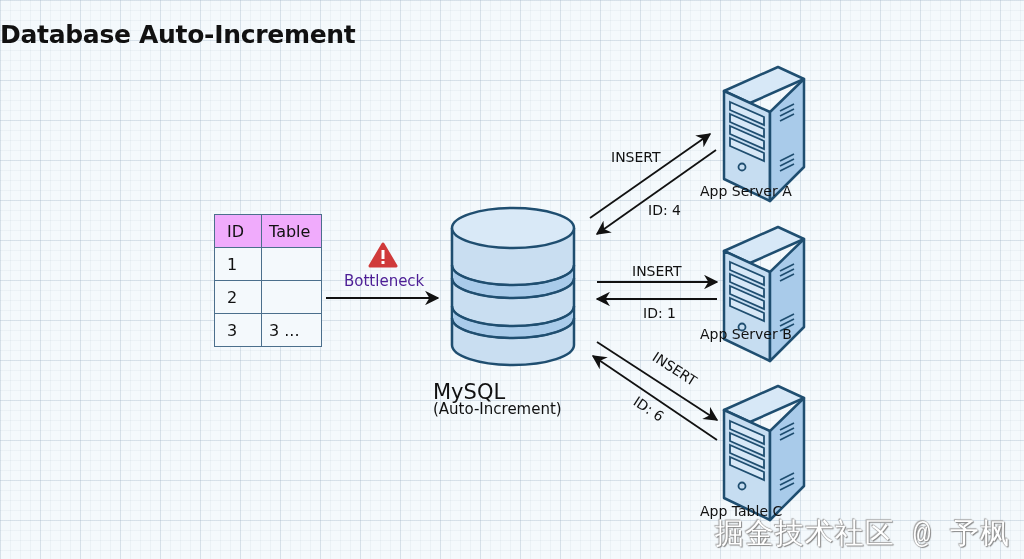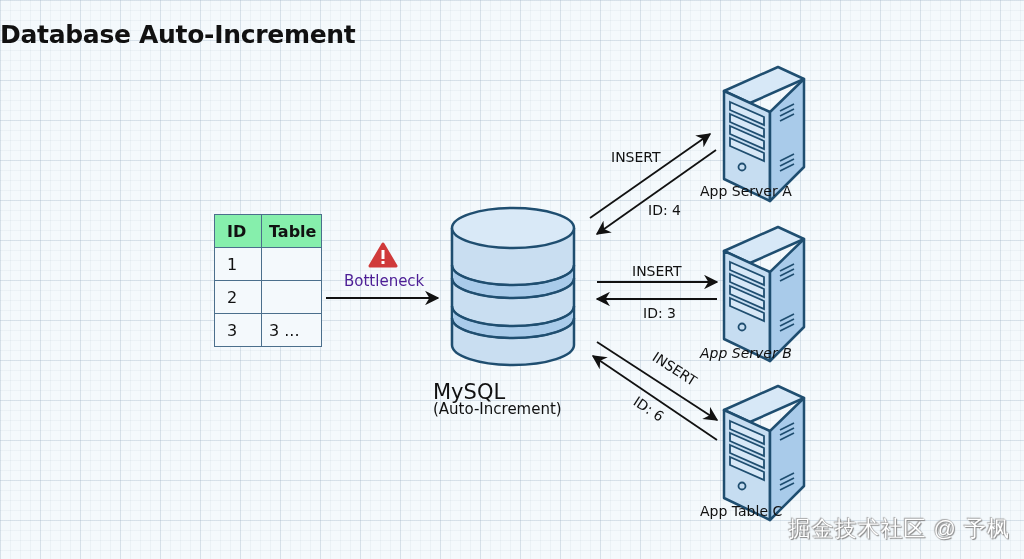--- a/index.html
+++ b/index.html
@@ -20,32 +20,32 @@
     font-size:25px; font-weight:bold; color:#111;
     font-family: "DejaVu Sans", sans-serif; letter-spacing:-0.3px;
   }
   .id-table {
     left:214px; top:214px; border-collapse:collapse;
     font-family: "DejaVu Sans", sans-serif; font-size:16px; color:#111;
   }
   .id-table th, .id-table td {
     border:1.5px solid #4b6f8c; height:32px; padding:0 0 0 7px; text-align:left;
   }
-  .id-table th { background:#86efac; font-weight:bold; }
+  .id-table th { background:#f0abfc; font-weight:normal; }
   .id-table td { background:#f4f9fc; }
   .id-table .c1 { width:34px; padding-left:12px; }
   .id-table .c2 { width:52px;margin-left:20px; }
   .lbl { font-family:"DejaVu Sans", sans-serif; font-size:14px; color:#111; white-space:nowrap; }
   .bottleneck { color:#4c1d95; font-size:15px; }
   .center { }
   svg.canvas { position:absolute; left:0; top:0; }
   .watermark {
-    right:14px; top:514px; font-size:22px; color:#ffffff; letter-spacing:1px;
+    right:14px; top:514px; font-size:29px; color:#ffffff; letter-spacing:1px;
     text-shadow: 0 0 1px #777, 1px 1px 1px #888, -1px -1px 1px #aaa;
-    font-family:Liberation Sans, sans-serif;
+    font-family:Liberation Mono, monospace;
   }
 </style>
 </head>
 <body>
 
 <div class="abs title">Database Auto-Increment</div>
 
 <table class="abs id-table">
   <thead>
     <tr>
@@ -144,18 +144,18 @@
 <div class="abs lbl bottleneck" style="left:344px; top:272px;">Bottleneck</div>
 
 <div class="abs lbl center" style="left:433px; width:160px; top:380px; font-size:21px;">MySQL</div>
 <div class="abs lbl center" style="left:433px; width:160px; top:400px; font-size:15px;">(Auto-Increment)</div>
 
 <div class="abs lbl" style="left:611px; top:149px;">INSERT</div>
 <div class="abs lbl" style="left:648px; top:202px;">ID: 4</div>
 <div class="abs lbl center" style="left:700px; width:128px; top:183px;">App Server A</div>
 
 <div class="abs lbl" style="left:632px; top:263px;">INSERT</div>
-<div class="abs lbl" style="left:643px; top:305px;">ID: 3</div>
-<div class="abs lbl center" style="left:700px; width:128px; top:345px;font-style:italic;">App Server B</div>
+<div class="abs lbl" style="left:643px; top:305px;">ID: 1</div>
+<div class="abs lbl center" style="left:700px; width:128px; top:326px;">App Server B</div>
 
 <div class="abs lbl center" style="left:700px; width:128px; top:503px;">App Table C</div>
 
 <div class="abs watermark">掘金技术社区 @ 予枫</div>
 
 </body></html>

